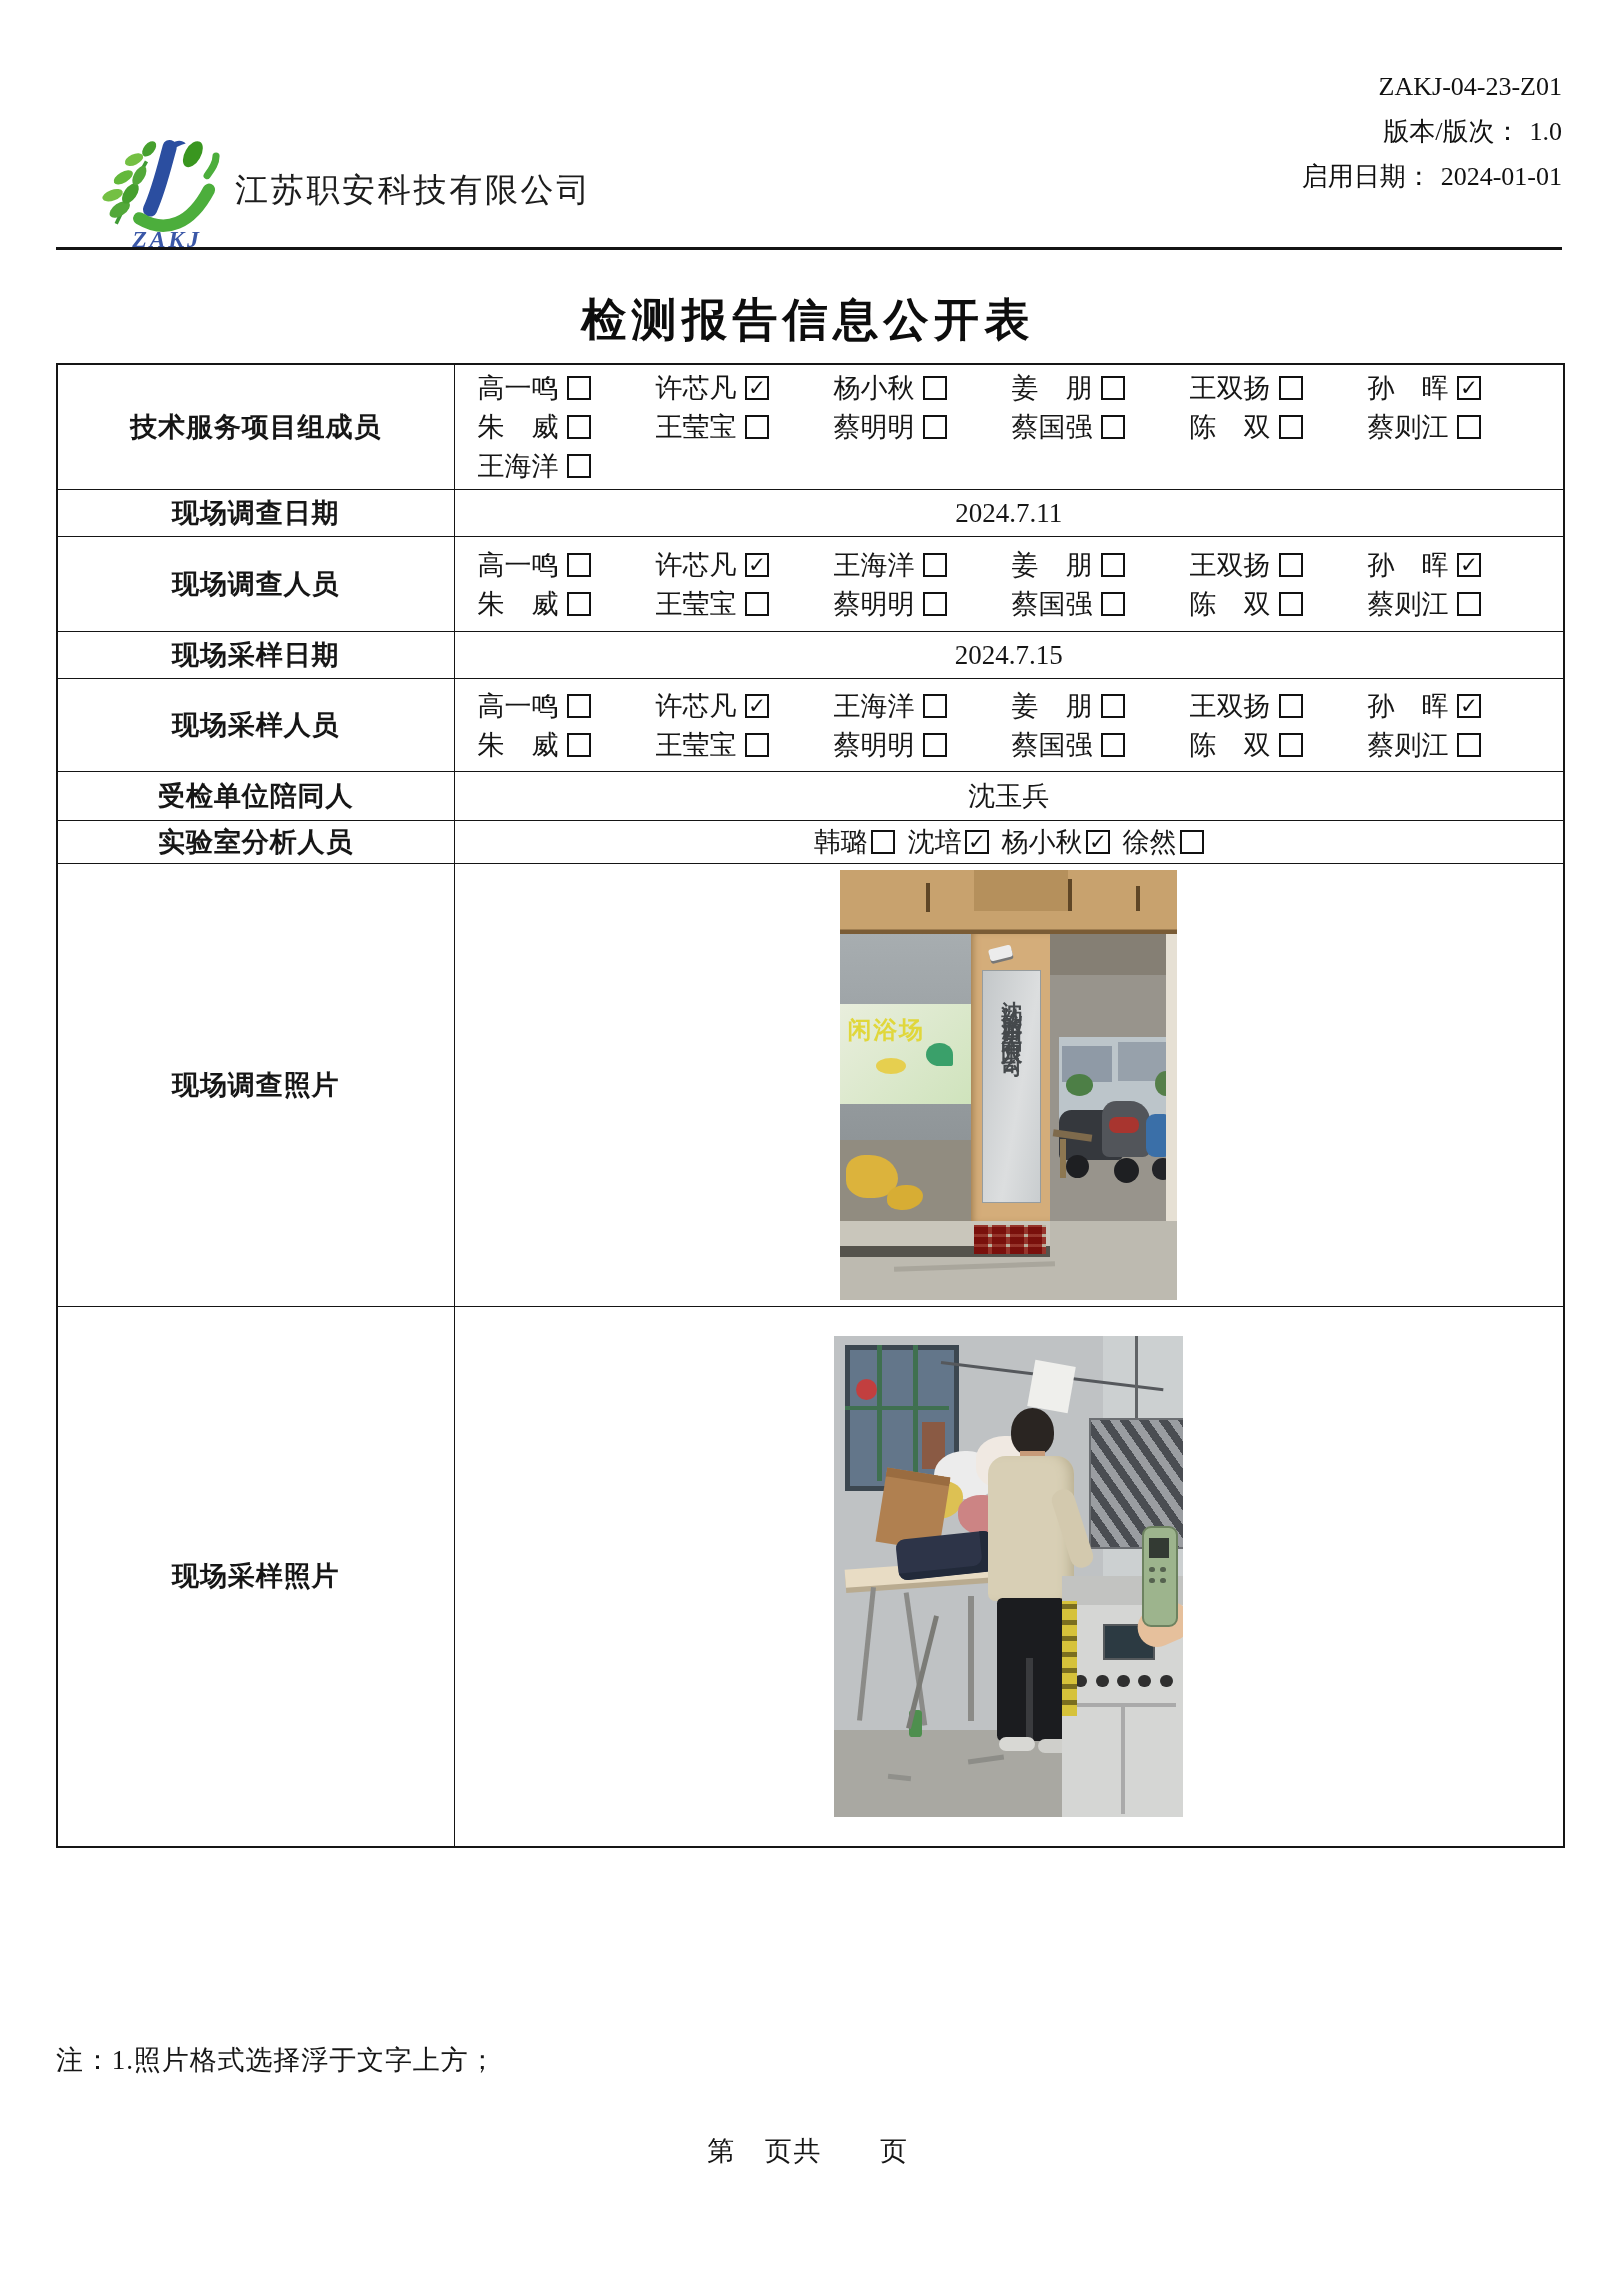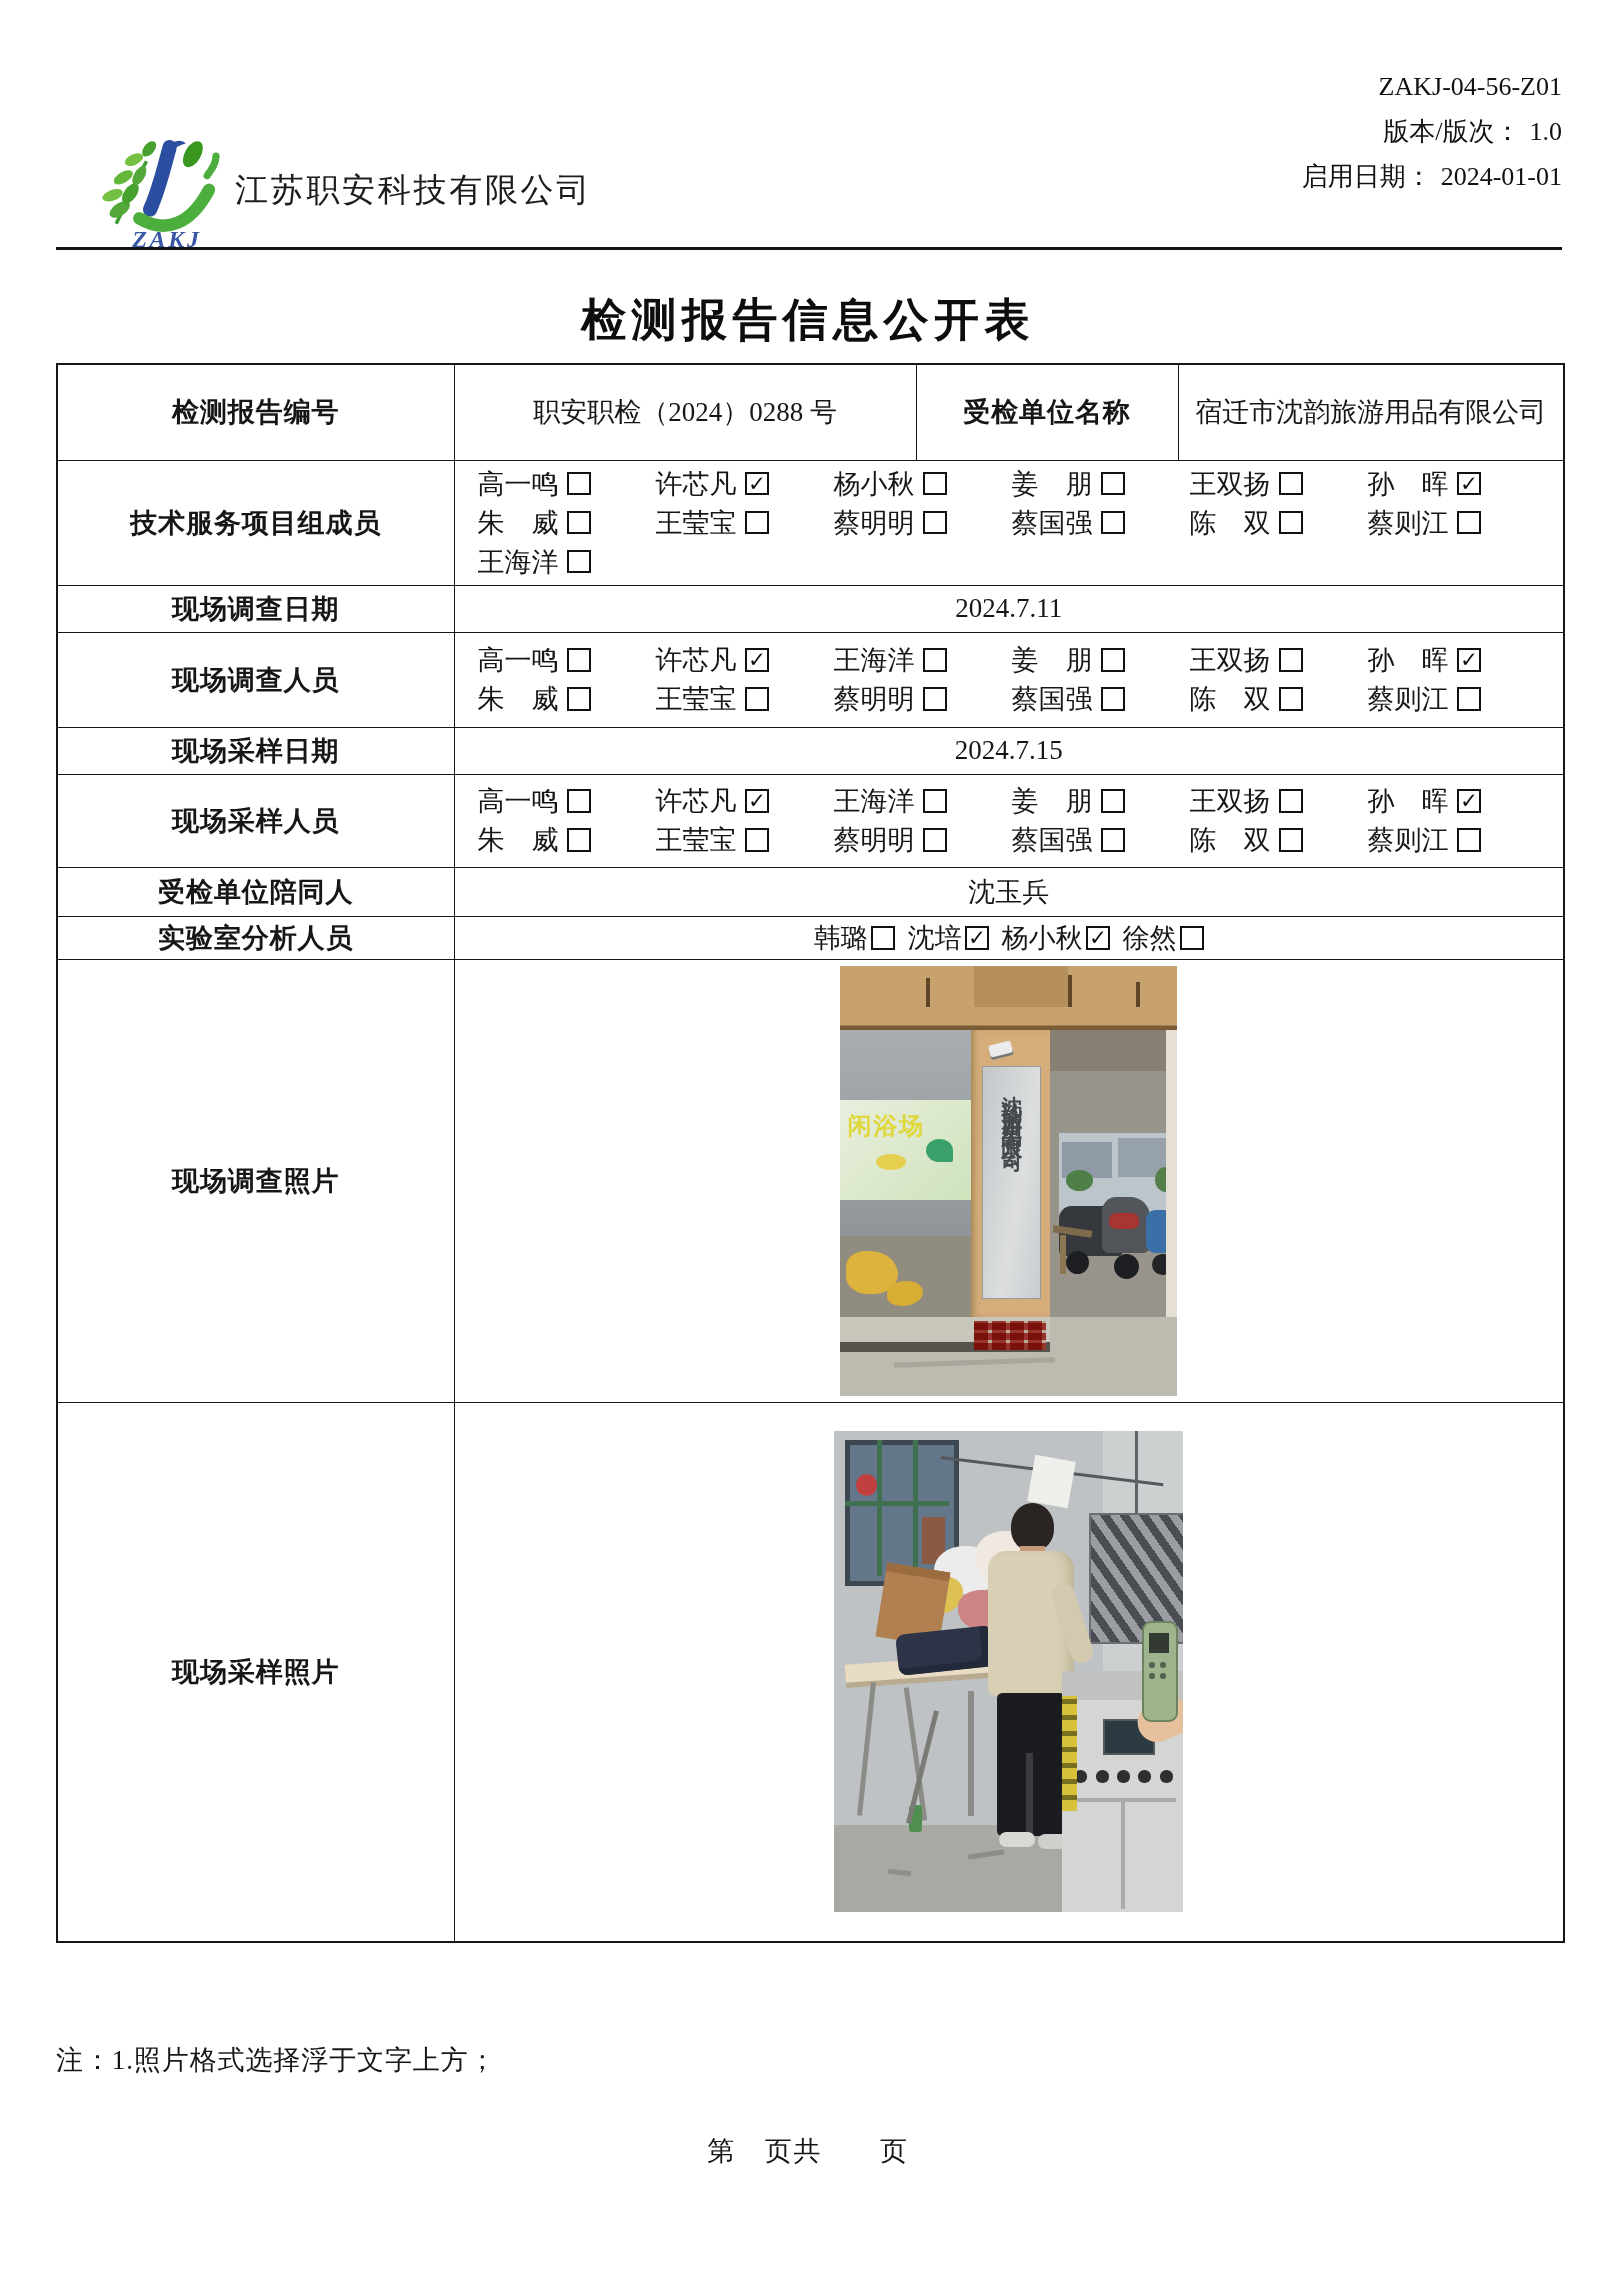--- a/index.html
+++ b/index.html
@@ -104,46 +104,38 @@
 
       <path d="M44,98 C74,116 102,104 122,66" stroke="#4cae3c" stroke-width="14" stroke-linecap="round" fill="none"></path>
       <ellipse cx="104" cy="26" rx="9" ry="16" fill="#39961f" transform="rotate(30 104 26)"></ellipse>
       <path d="M120,50 C126,42 130,36 130,28" stroke="#4cae3c" stroke-width="8" stroke-linecap="round" fill="none"></path>
     </svg>
   </div>
   <div class="logo-zakj">ZAKJ</div>
   <div class="company-name">江苏职安科技有限公司</div>
 
   <div class="doc-info">
-    <div>ZAKJ-04-56-Z01</div>
+    <div>ZAKJ-04-23-Z01</div>
     <div><span>版本/版次：</span><span class="val">1.0</span></div>
     <div><span>启用日期：</span><span class="val">2024-01-01</span></div>
   </div>
 
   <div class="header-rule"></div>
 
   <div class="doc-title">检测报告信息公开表</div>
 
   <table class="main">
     <colgroup>
         <col style="width:397px">
         <col style="width:462px">
         <col style="width:262px">
         <col style="width:386px">
       </colgroup>
 
     <tbody>
-        <tr style="height:96px">
-      <td class="lbl">检测报告编号</td>
-      <td class="vcenter">职安职检（2024）0288 号</td>
-      <td class="lbl">受检单位名称</td>
-      <td class="vcenter wrapv">
-            <div>宿迁市沈韵旅游用品有限公司</div>
-          </td>
-    </tr>
 
 
     <tr style="height:119px">
       <td class="lbl">技术服务项目组成员</td>
       <td colspan="3">
         <div class="plines">
           <div class="pline">
                 <span class="person">
                   <span class="pname">高一鸣</span>
                   <span class="cbox"></span>

